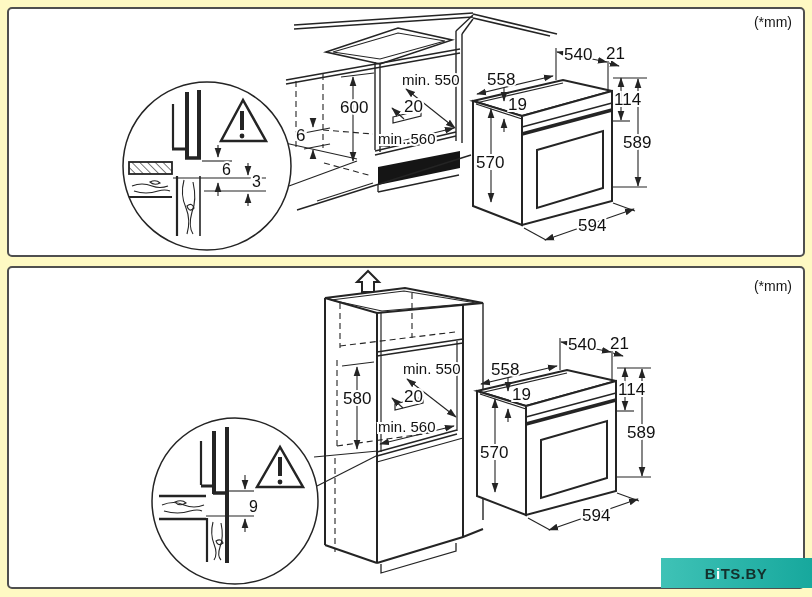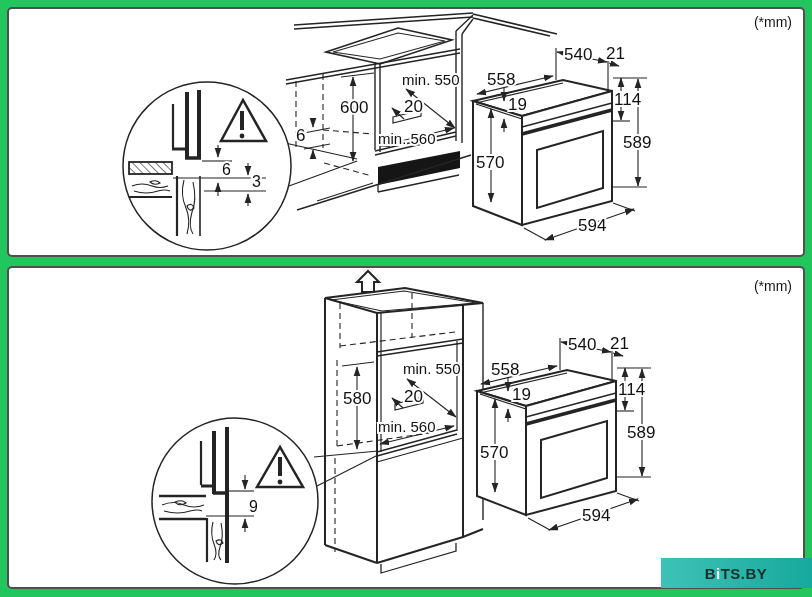--- a/index.html
+++ b/index.html
@@ -1,16 +1,16 @@
 <!DOCTYPE html>
 <html><head>
 <meta charset="utf-8">
 <style>
   html,body{margin:0;padding:0;background:#ffffff;}
-  .stage{width:812px;height:597px;position:relative;background:#22c55e;font-family:"Liberation Sans",sans-serif;}
+  .stage{width:812px;height:597px;position:relative;background:#fef9c3;font-family:"Liberation Sans",sans-serif;}
   svg{display:block;}
   .panel{fill:#ffffff;stroke:#4f4f4f;stroke-width:2;}
   .ln{stroke:#242424;fill:none;stroke-linecap:butt;stroke-linejoin:miter;}
   .w20{stroke-width:2;} .w16{stroke-width:1.6;} .w14{stroke-width:1.4;} .w13{stroke-width:1.3;}
   .w12{stroke-width:1.2;} .w11{stroke-width:1.1;} .w35{stroke-width:3.5;} .w40{stroke-width:4;}
   .fw{fill:#ffffff;}
   .dash{stroke-dasharray:6 4;}
   .dim{font-family:"Liberation Sans",sans-serif;font-size:17px;fill:#111;paint-order:stroke;stroke:#ffffff;stroke-width:4px;}
   .min{font-family:"Liberation Sans",sans-serif;font-size:15px;fill:#111;paint-order:stroke;stroke:#ffffff;stroke-width:4px;}
   .cdim{font-family:"Liberation Sans",sans-serif;font-size:16px;fill:#111;paint-order:stroke;stroke:#ffffff;stroke-width:4px;}

